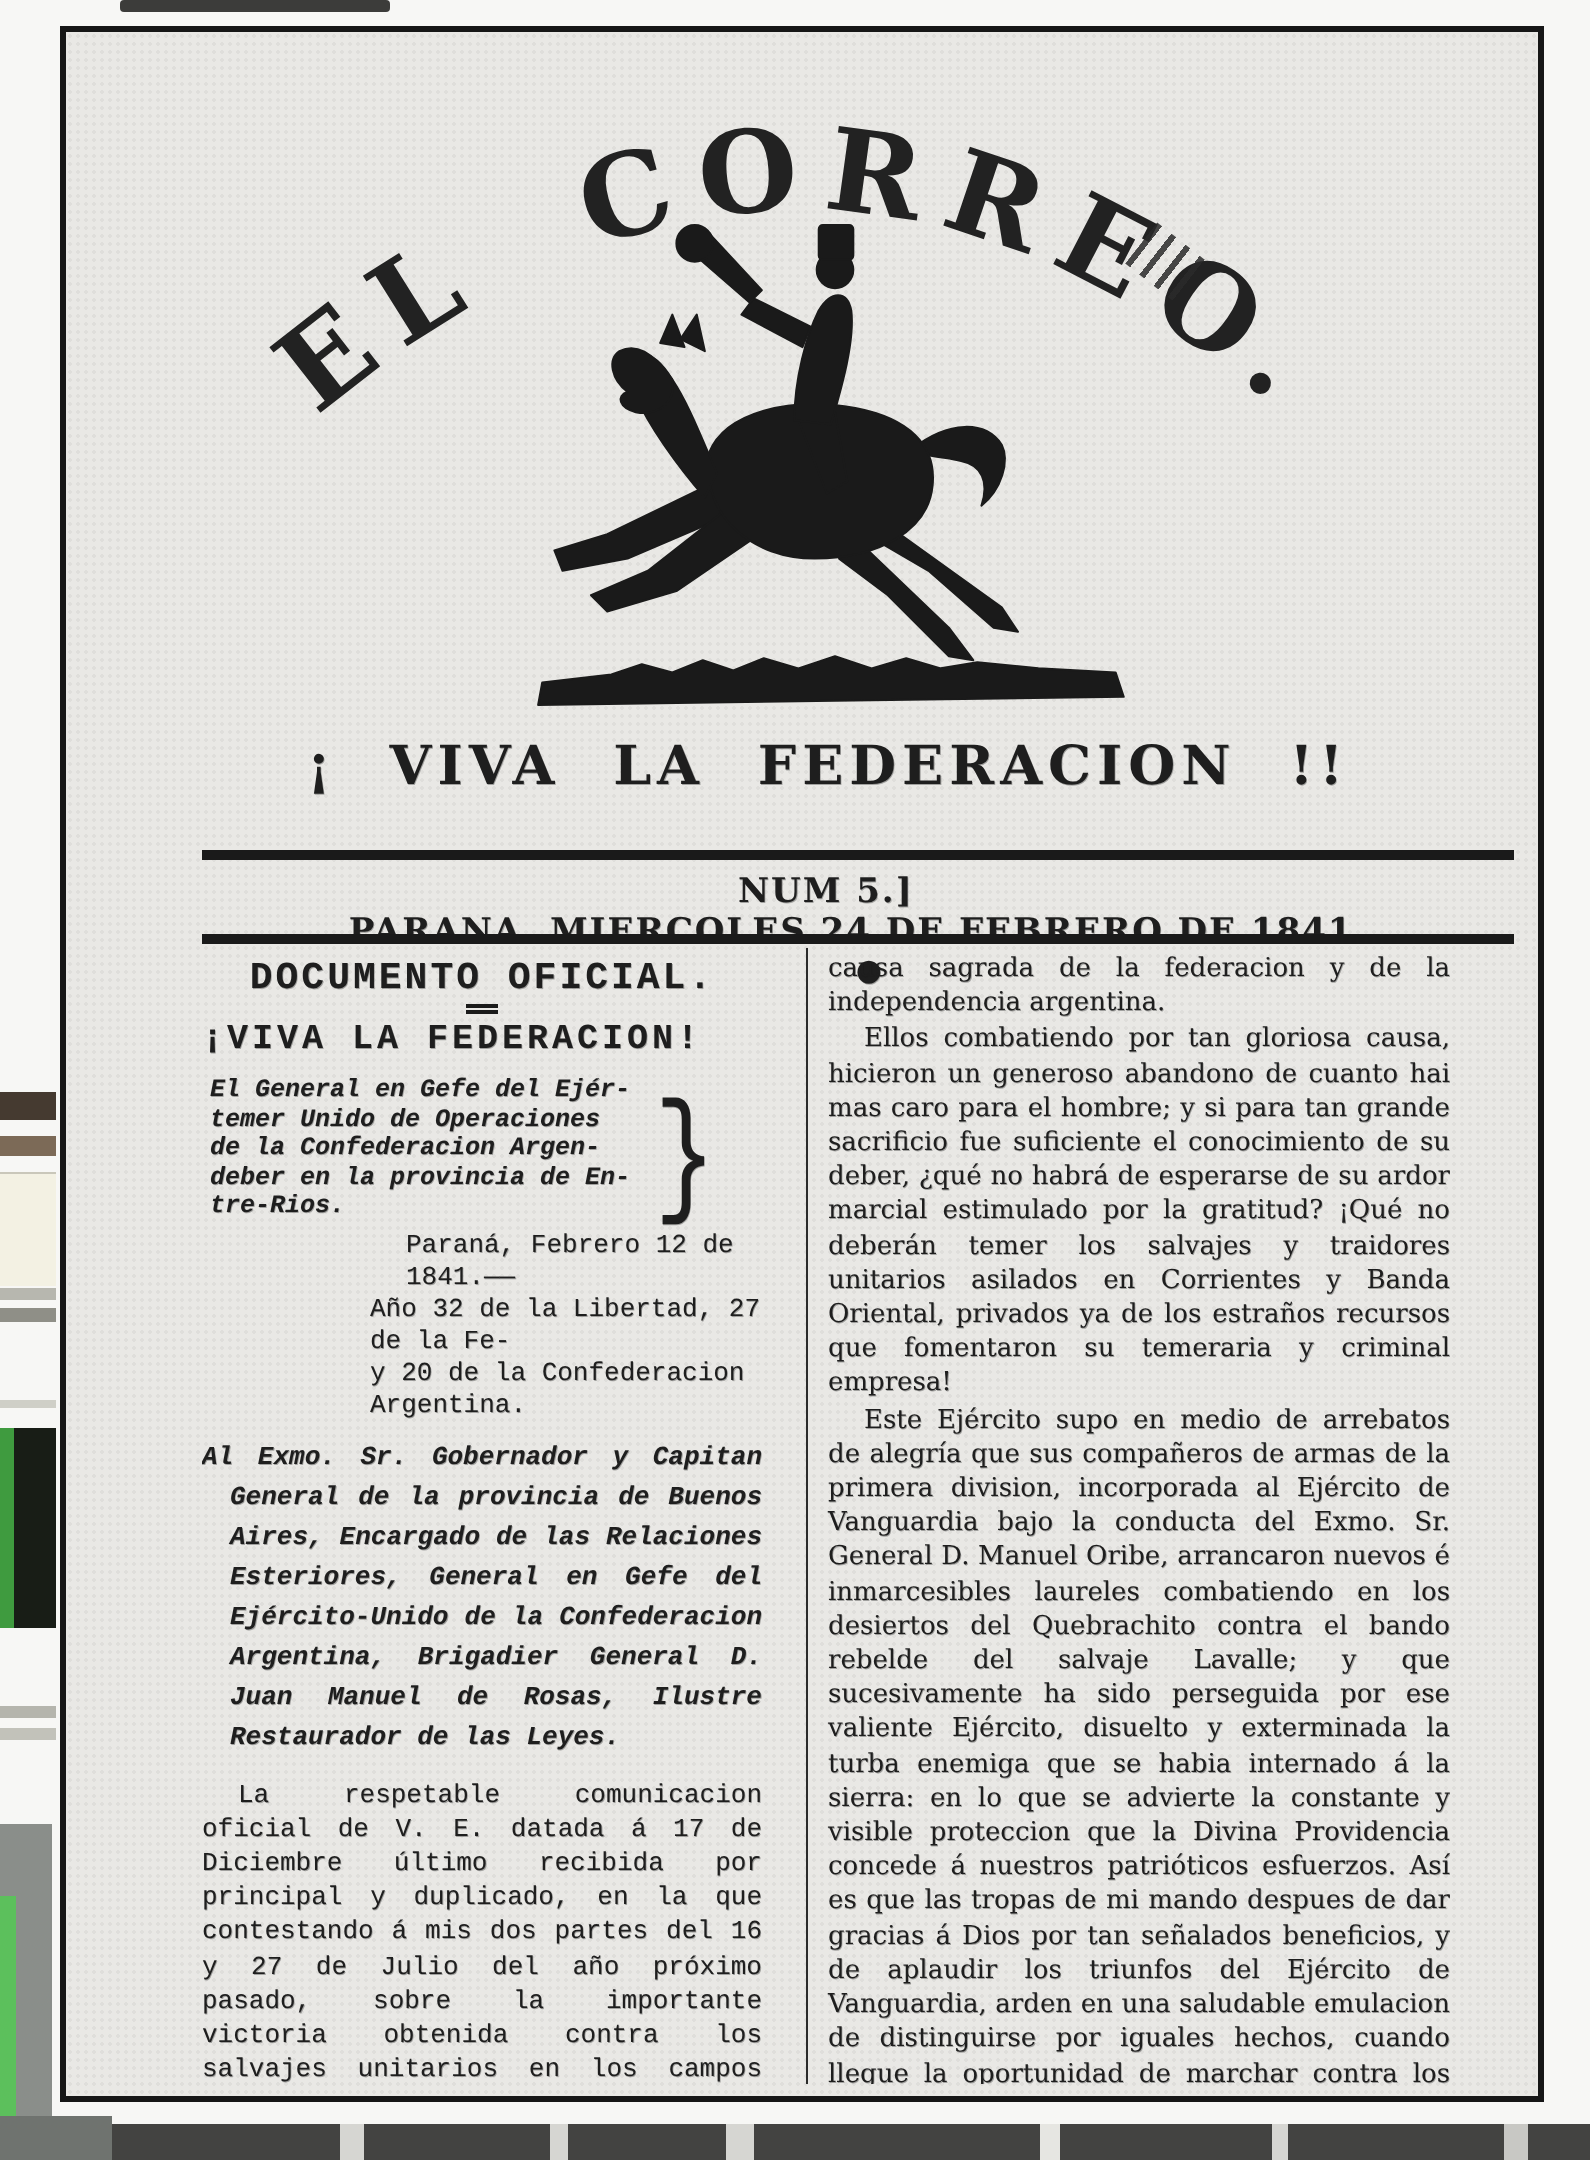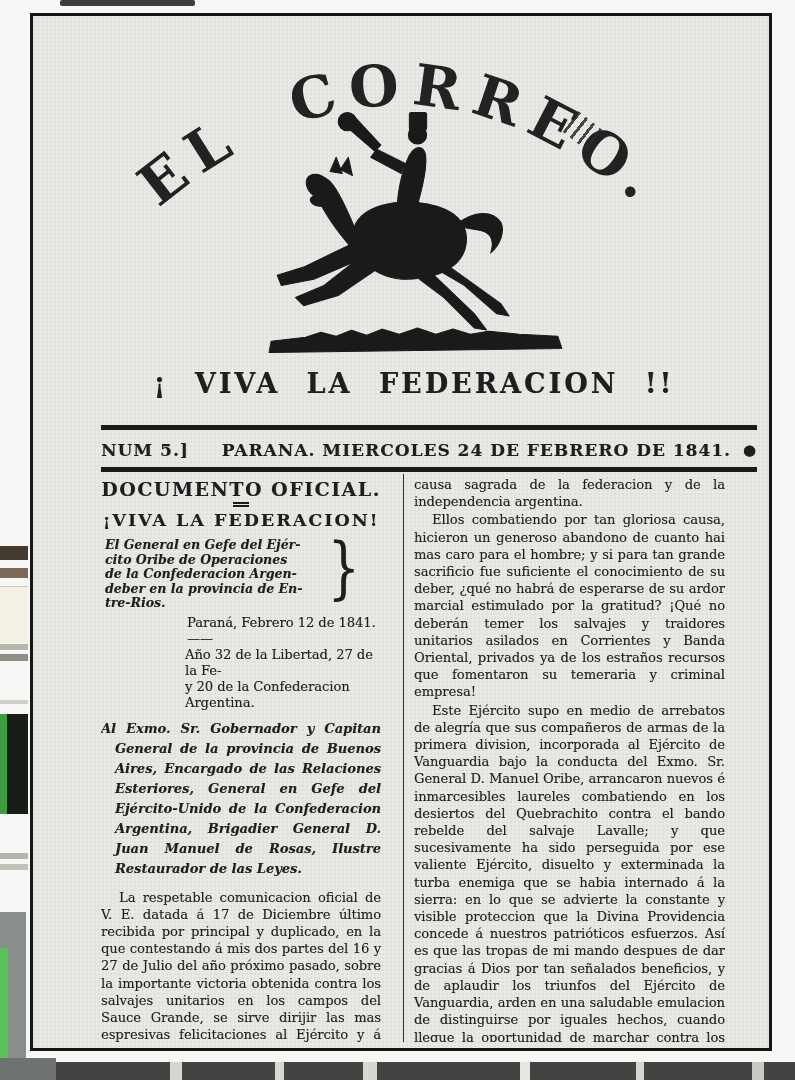--- a/index.html
+++ b/index.html
@@ -30,61 +30,62 @@
   }
   .rule-double{
     position:absolute;left:68px;right:12px;height:5px;
     border-top:2px solid #1a1a1a;border-bottom:3px solid #1a1a1a;
   }
   .rule-top{top:409px;}
   .rule-bottom{top:451px;}
   .datebar{
     position:absolute;left:68px;right:12px;top:420px;height:28px;
     display:flex;align-items:center;
-    font-size:17px;font-weight:bold;letter-spacing:1px;
+    font-size:17px;font-weight:bold;letter-spacing:1px;flex-direction:column;
   }
   .datebar .num{width:120px;}
   .datebar .dateline{flex:1;text-align:right;}
   .datebar .orb{width:26px;text-align:right;font-size:15px;}
 
   
   .cols{
     position:absolute;left:68px;top:458px;width:624px;bottom:6px;
     display:flex;overflow:hidden;
   }
   .col-left{
     width:303px;padding-right:22px;border-right:1.5px solid #2b2b2b;
     overflow:hidden;
+    font-family:Liberation Mono, monospace;
   }
   .col-right{flex:1;padding-left:10px;padding-top:2px;overflow:hidden;}
 
   .doc-heading{
     text-align:center;font-size:19px;font-weight:bold;letter-spacing:1.5px;
     margin:4px 0 2px 0;
   }
   .equals-rule{
     width:16px;height:5px;margin:0 auto 3px auto;
     border-top:2px solid #1a1a1a;border-bottom:2px solid #1a1a1a;
   }
   .viva-heading{
-    text-align:center;font-size:17.5px;font-weight:bold;letter-spacing:2px;
+    font-size:17.5px;font-weight:bold;letter-spacing:2px;
     margin:0 0 8px 0;
   }
-  .byline{display:flex;align-items:flex-start;margin:0 0 4px 4px;}
+  .byline{display:flex;align-items:flex-end;margin:0 0 4px 4px;}
   .byline-lines{
     width:215px;font-style:italic;font-weight:bold;font-size:12.5px;line-height:14.5px;
   }
   .byline-brace{
     font-size:68px;font-weight:normal;line-height:60px;
     transform:scaleX(0.75);margin-left:2px;
   }
   .dateblock{
     font-size:13px;line-height:16px;margin:2px 0 8px 84px;
   }
-  .dateblock .first{margin-left:2px;}
+  .dateblock .first{margin-left:18px;}
   .address{
     font-style:italic;font-weight:bold;font-size:13px;line-height:20px;
     margin:6px 0 10px 0;padding-left:14px;text-indent:-14px;text-align:justify;
   }
   .bodytext{
     font-size:13px;line-height:17.2px;text-align:justify;margin:0;
   }
   .bodytext.indent{text-indent:18px;}
   .col-right p{margin:0 0 1px 0;}
 
@@ -202,21 +203,21 @@
   <div class="cols">
 
     <div class="col-left">
       <div class="doc-heading ink">DOCUMENTO OFICIAL.</div>
       <div class="equals-rule"></div>
       <div class="viva-heading ink">¡VIVA LA FEDERACION!</div>
 
       <div class="byline">
         <div class="byline-lines ink">
           <div>El General en Gefe del Ejér-</div>
-          <div>cito Oribe de Operaciones</div>
+          <div>temer Unido de Operaciones</div>
           <div>de la Confederacion Argen-</div>
           <div>deber en la provincia de En-</div>
           <div>tre-Rios.</div>
         </div>
         <div class="byline-brace ink">}</div>
       </div>
 
       <div class="dateblock ink">
         <div class="first">Paraná, Febrero 12 de 1841.——</div>
         <div>Año 32 de la Libertad, 27 de la Fe-</div>

